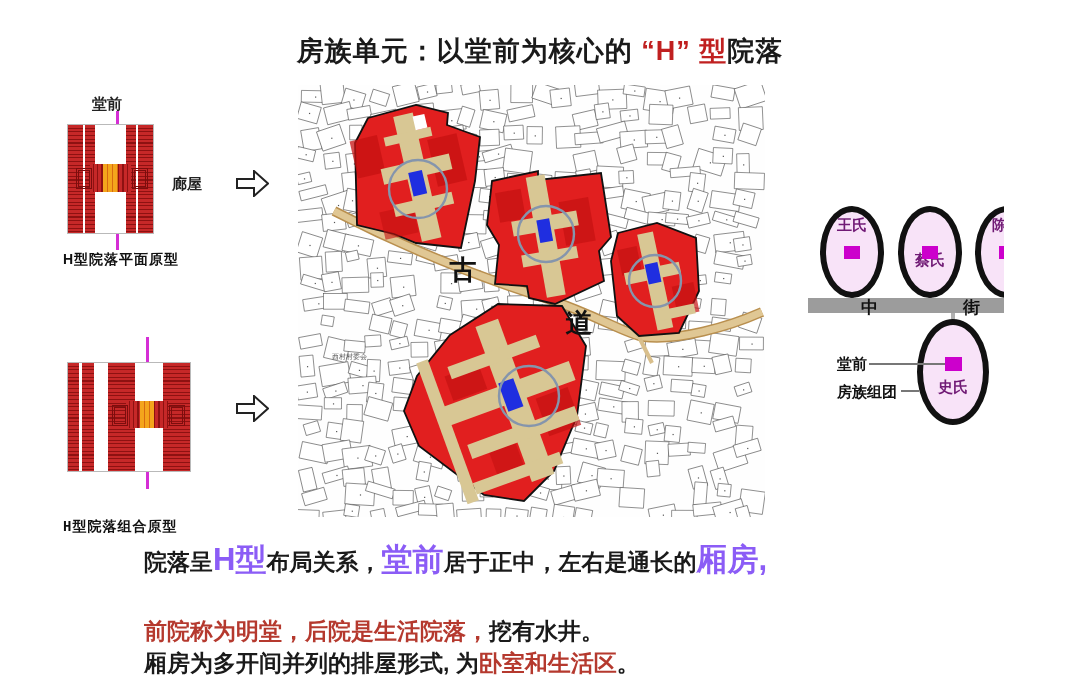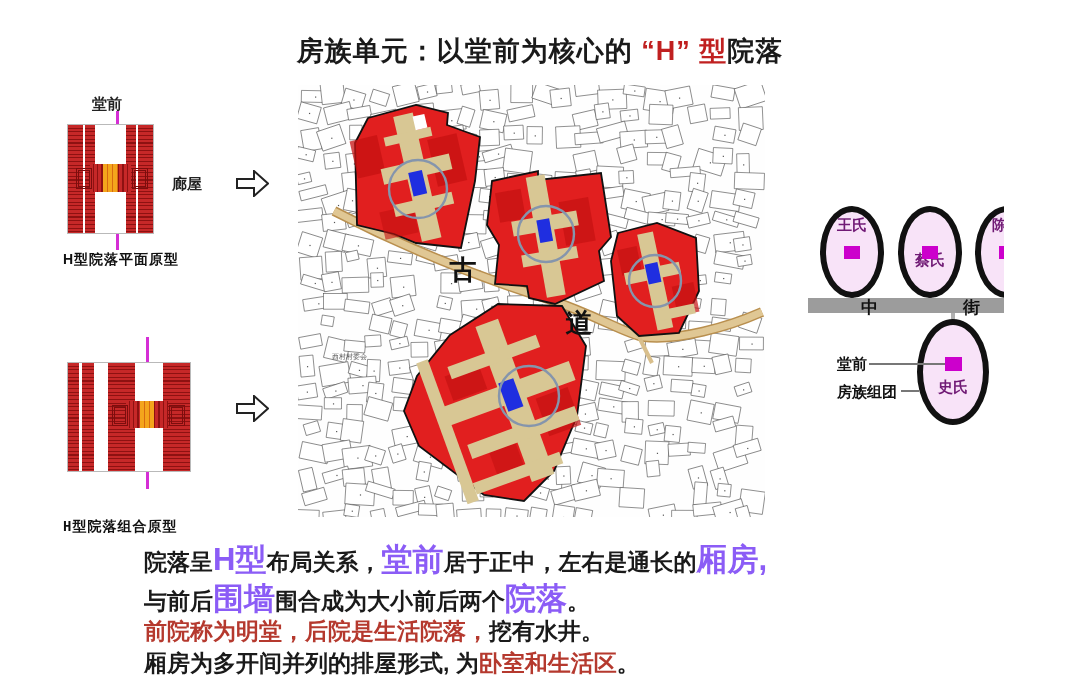--- a/index.html
+++ b/index.html
@@ -726,17 +726,16 @@
     <div class="abs marker-sq" style="left:150px;top:172px;width:17px;height:14px;"></div>
     <div class="abs fam-name" style="left:122px;top:193px;width:72px;">史氏</div>
 
     <div class="abs pointer-label" style="left:42px;top:170px;">堂前</div>
     <div class="abs pointer-line" style="left:74px;top:178px;width:76px;"></div>
     <div class="abs pointer-label" style="left:42px;top:198px;">房族组团</div>
     <div class="abs pointer-line" style="left:106px;top:205px;width:18px;"></div>
   </div>
 
   <div class="abs bodyline" style="top:539px;"><span class="seg-base">院落呈</span><span class="seg-em">H型</span><span class="seg-base">布局关系，</span><span class="seg-em">堂前</span><span class="seg-base">居于正中，左右是通长的</span><span class="seg-em">厢房,</span></div>
-  <div class="abs bodyline" style="top:578px;"><span class="seg-base">与前后</span><span class="seg-em">围墙</span><span class="seg-base">围合成为大小前后两个</span><span class="seg-em">院落</span><span class="seg-base">。</span></div>
   <div class="abs bodyline" style="top:616px;"><span class="seg-red">前院称为明堂，后院是生活院落，</span><span class="seg-base">挖有水井。</span></div>
   <div class="abs bodyline" style="top:648px;"><span class="seg-base">厢房为多开间并列的排屋形式, 为</span><span class="seg-red">卧室和生活区</span><span class="seg-base">。</span></div>
 
 </div>
 
 </body></html>

